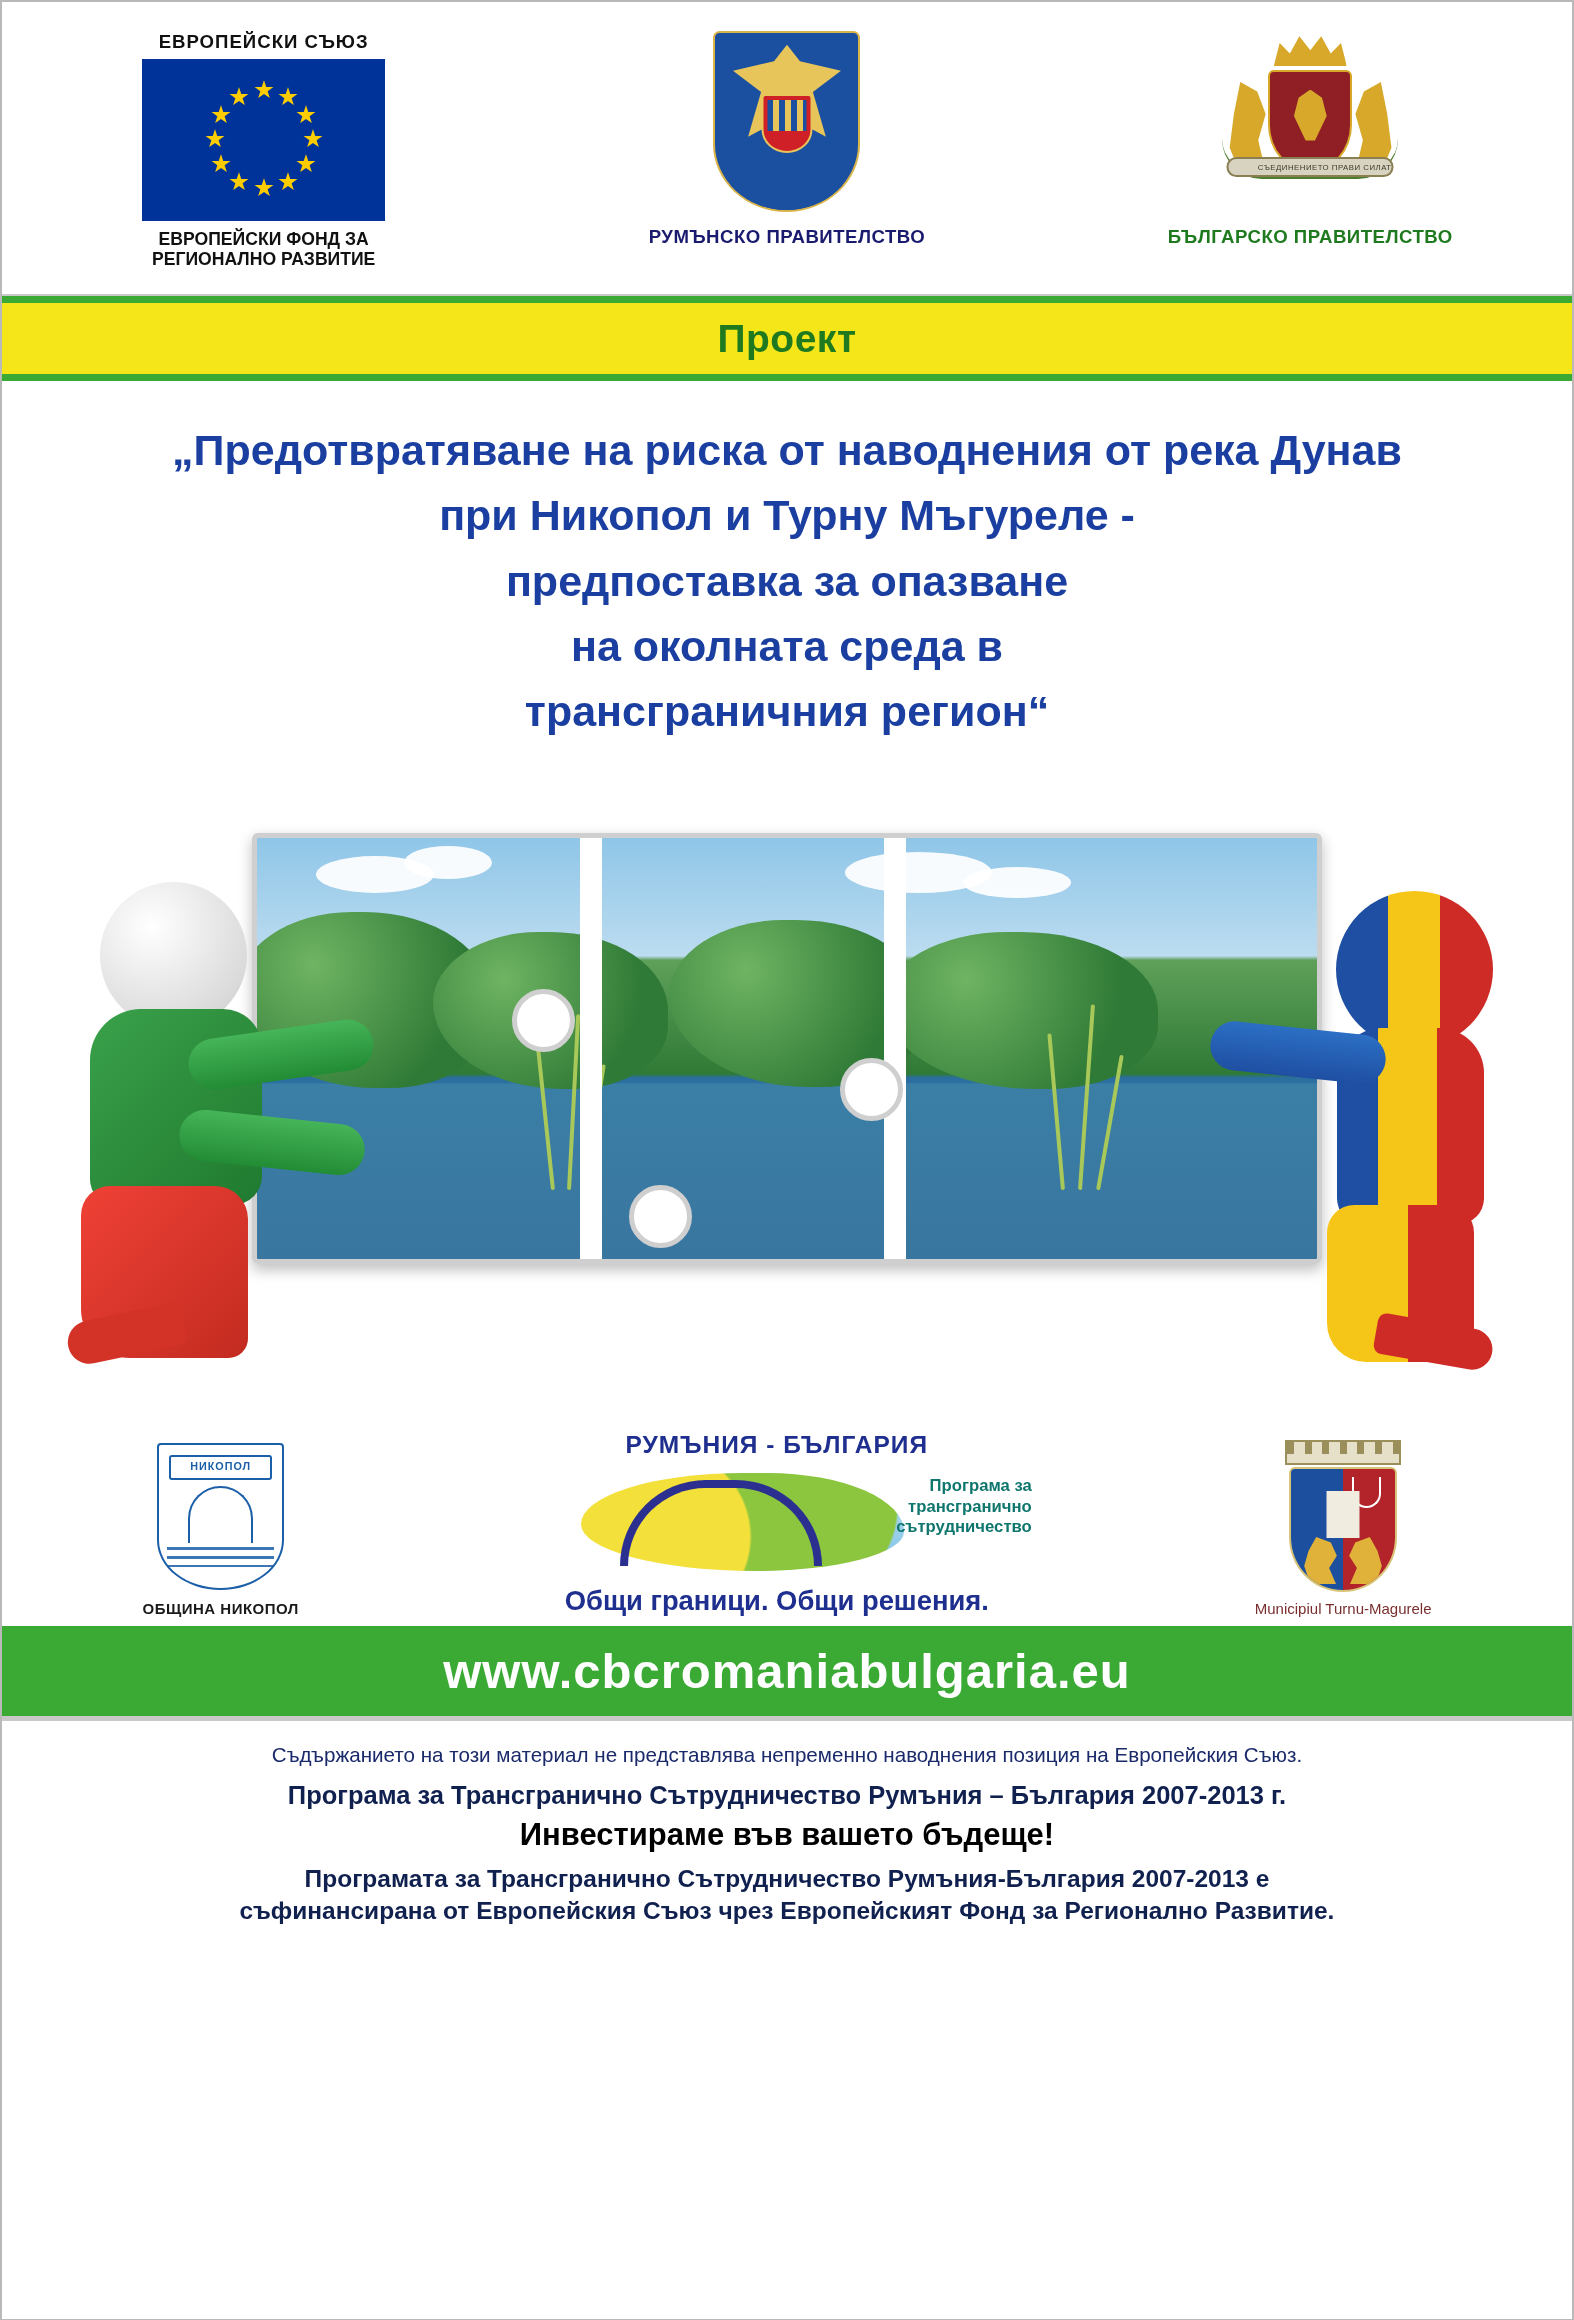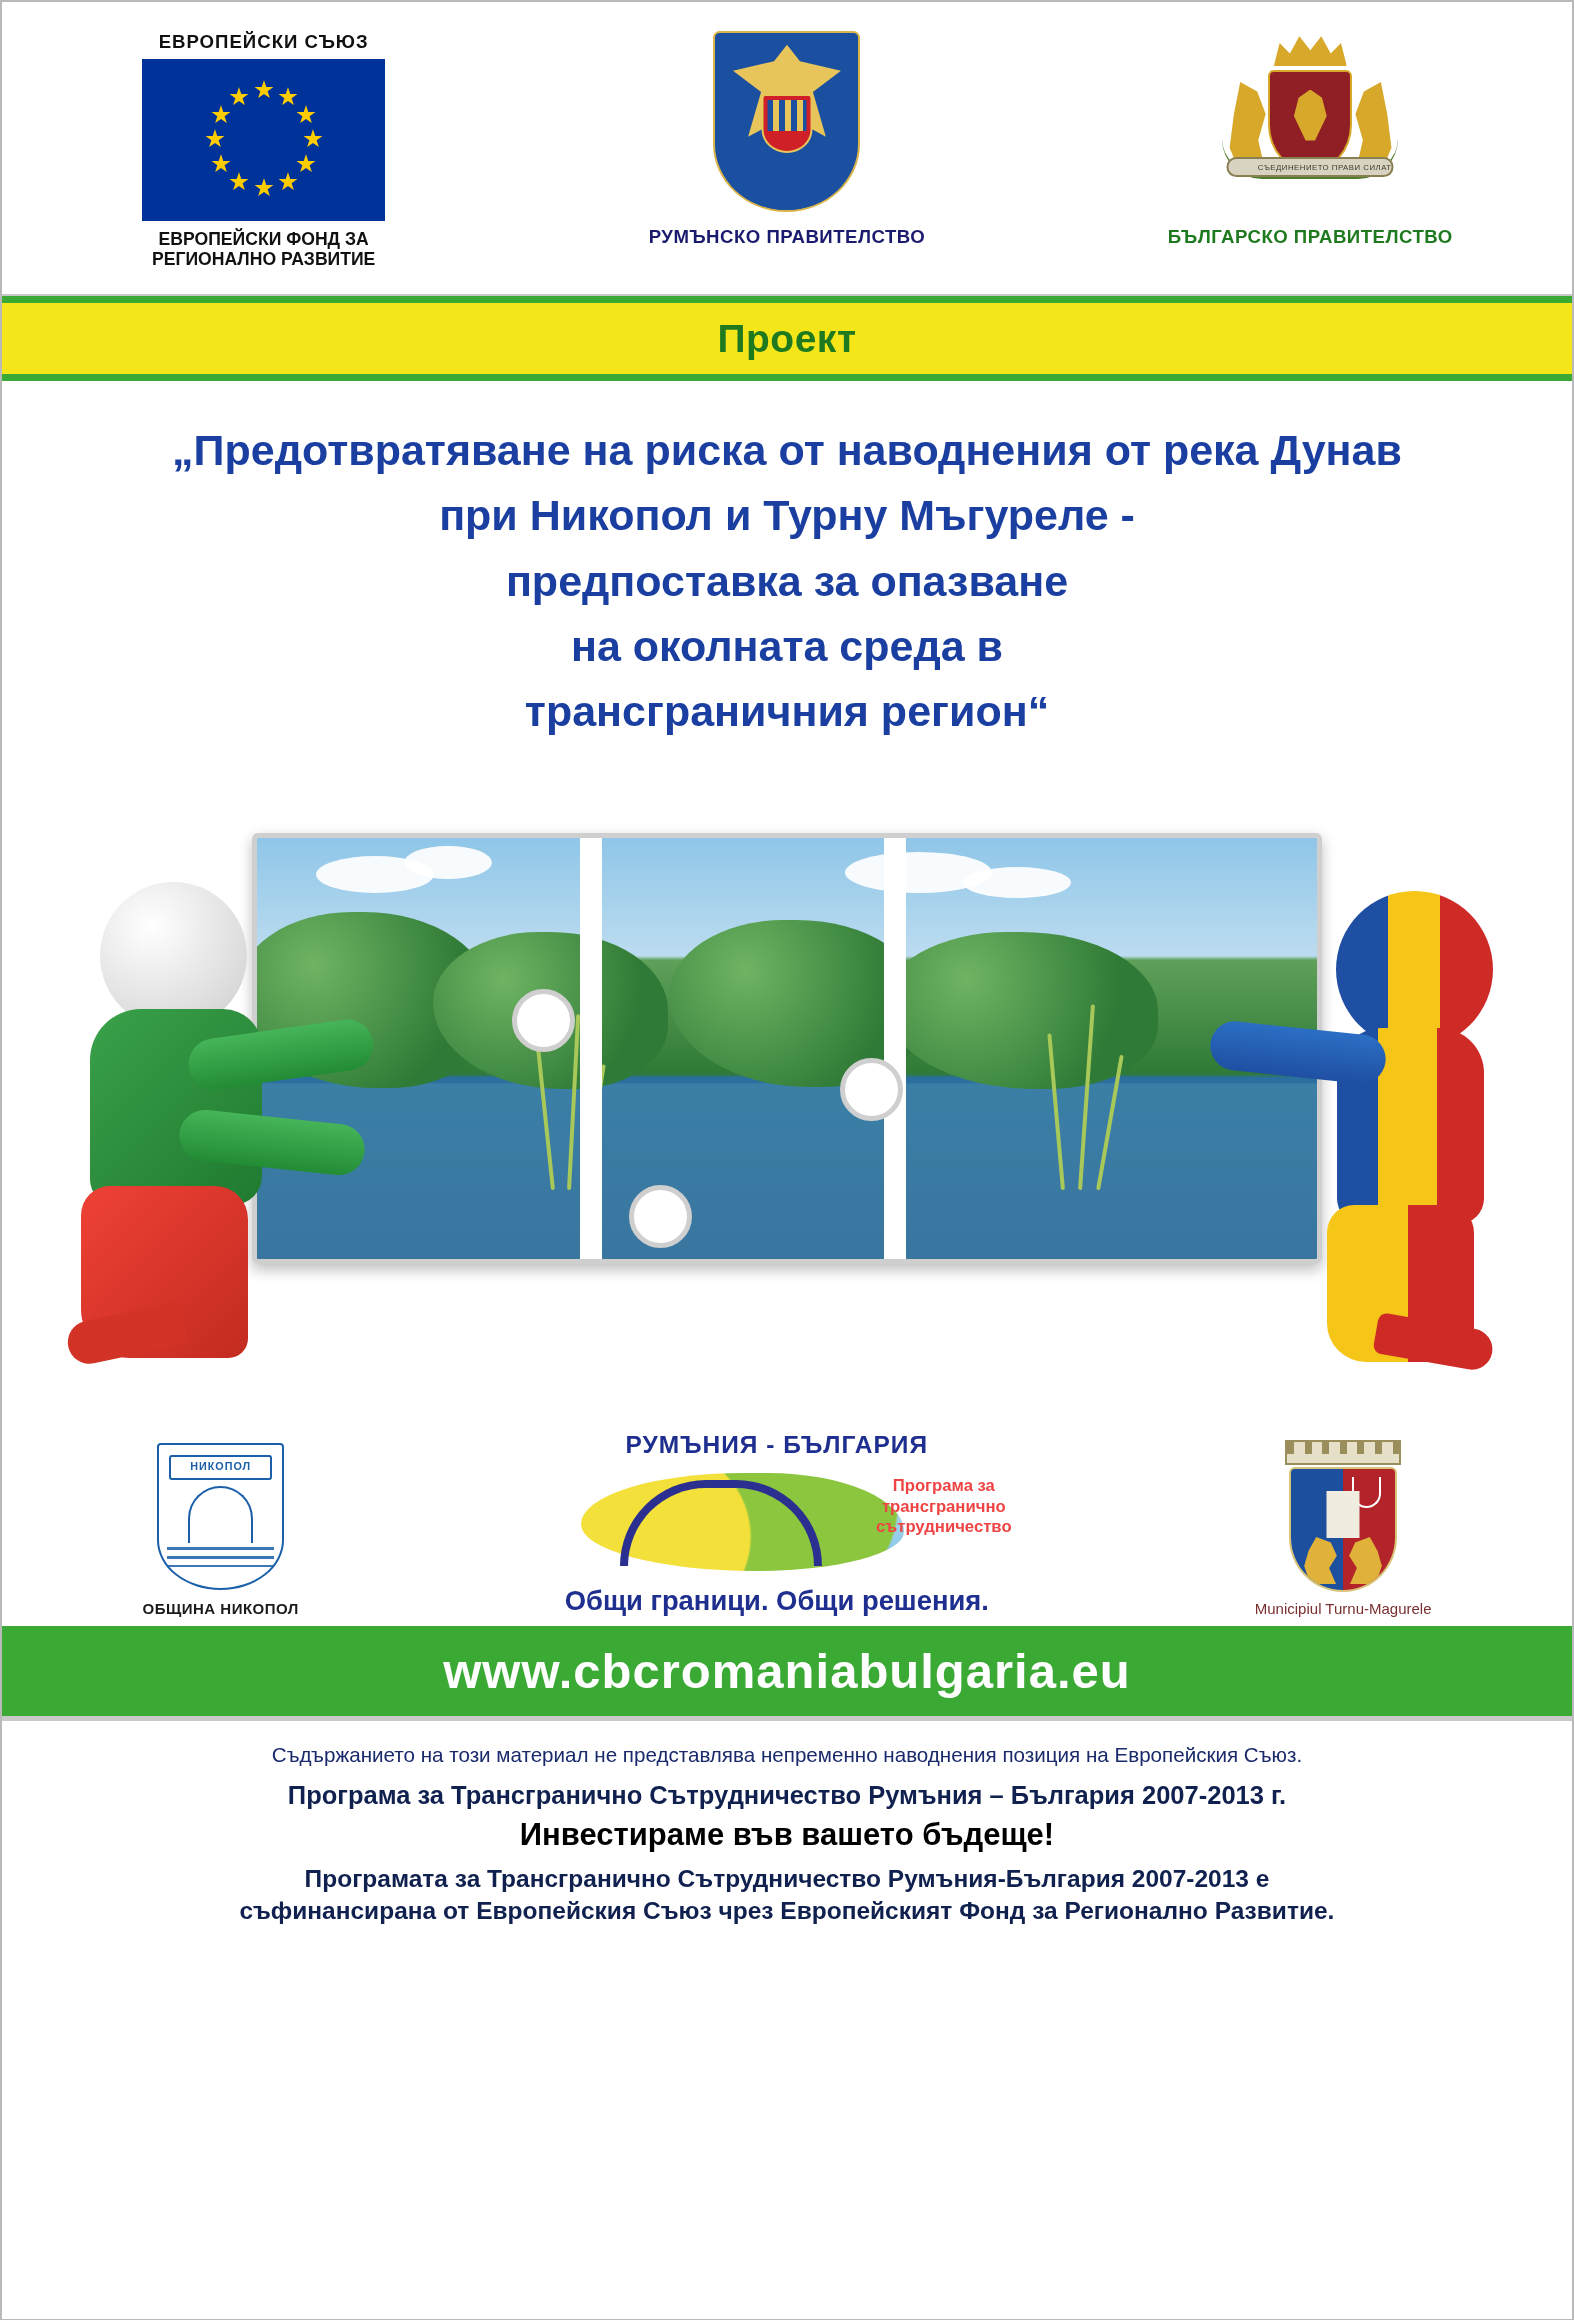--- a/index.html
+++ b/index.html
@@ -438,23 +438,23 @@
     border: 8.8px solid #2b2f8f;
     border-bottom: none;
     border-radius: 98px 98px 0 0;
   }
   .cbc-prog-text {
     position: absolute;
     right: 0; top: 13.7px;
     width: 176px;
     font-size: 16.7px;
     font-weight: bold;
-    color: #ef4444;
+    color: #0f766e;
     line-height: 1.22;
-    text-align: center;
+    text-align: right;
     margin-left: 20px;
   }
   .cbc-slogan {
     font-size: 27.4px;
     font-weight: bold;
     color: #1f2f8f;
     text-align: center;
     margin-top: 5.9px;
   }
 

